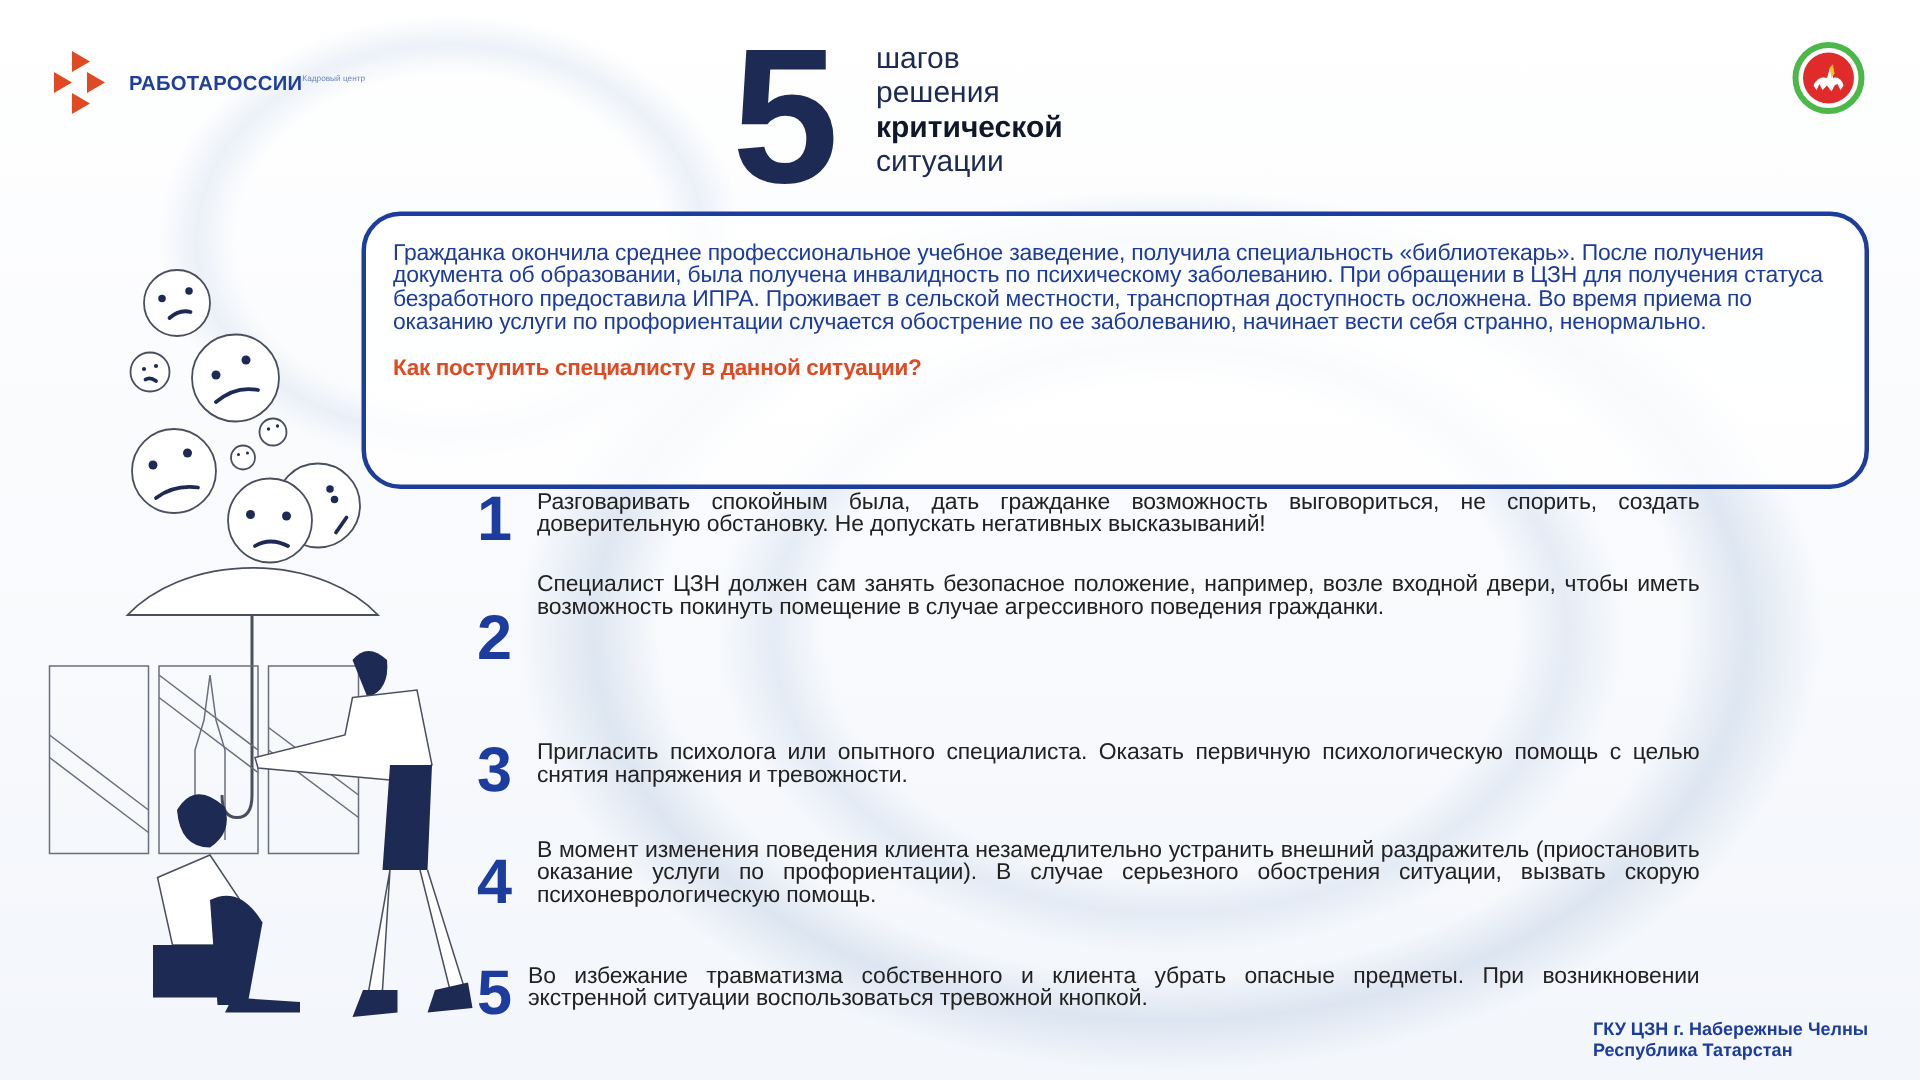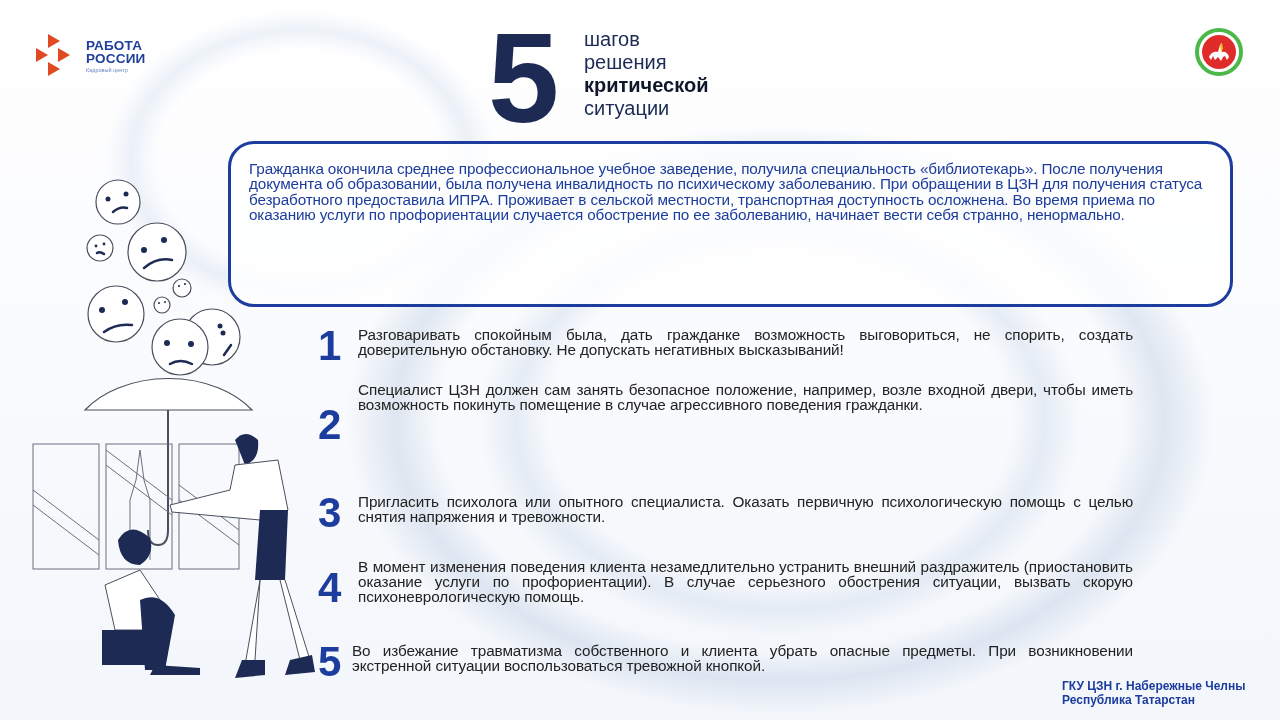--- a/index.html
+++ b/index.html
@@ -20,42 +20,42 @@
     }
 
     
     .logo-left { position: absolute; left: 34px; top: 34px; display: flex; align-items: center; gap: 8px; }
     .logo-mark { position: relative; width: 44px; height: 44px; }
     .tri { position: absolute; width: 0; height: 0; border-top: 7px solid transparent; border-bottom: 7px solid transparent; border-left: 12px solid #e04a22; }
     .tri.t1 { left: 14px; top: 0px; }
     .tri.t2 { left: 2px; top: 14px; }
     .tri.t3 { left: 24px; top: 14px; }
     .tri.t4 { left: 14px; top: 28px; }
-    .logo-text { display: flex; flex-direction: column; line-height: 1; }
+    .logo-text { display: flex; line-height: 1; }
     .logo-title { font-weight: 700; font-size: 13.5px; color: #1f3f9a; letter-spacing: 0.2px; }
     .logo-sub { font-size: 5.5px; color: #6d86c4; margin-top: 2px; }
 
     
     .emblem {
       position: absolute; left: 1195px; top: 28px; width: 48px; height: 48px; border-radius: 50%;
       background: #ffffff; border: 4px solid #4cb848; display: flex; align-items: center; justify-content: center;
     }
     .emblem-inner { width: 34px; height: 34px; border-radius: 50%; background: #e02b2b; display: flex; align-items: center; justify-content: center; }
 
     
     .title-big {
       position: absolute; left: 488px; top: 14px; font-size: 128px; font-weight: 700; color: #1c2a54;
       line-height: 1; letter-spacing: -4px;
     }
     .title-words { position: absolute; left: 584px; top: 28px; font-size: 20px; line-height: 23px; color: #1c2a54; font-weight: 400; }
     .title-words .accent { color: #0f172a; font-weight: 700; }
 
     
     .case-box {
-      position: absolute; left: 228px; top: 141px; width: 1005px; height: 166px;
+      position: absolute; left: 241px; top: 141px; width: 1005px; height: 185px;
       border: 3px solid #1c3c9e; border-radius: 26px; background: rgba(255,255,255,0.78);
       padding: 17px 10px 0 18px;
     }
     .case-text { font-size: 15.3px; line-height: 15.4px; color: #1c3c9e; letter-spacing: -0.15px; }
     .case-question { margin-top: 14px; font-size: 15px; font-weight: 700; color: #e04a22; letter-spacing: -0.2px; }
 
     
     .step { position: absolute; left: 318px; width: 815px; }
     .step-num { position: absolute; left: 0; font-size: 42px; font-weight: 700; color: #1c3c9e; line-height: 1; }
     .step-text { margin-left: 40px; font-size: 15.3px; line-height: 15.2px; color: #222; text-align: justify; letter-spacing: -0.1px; }
@@ -97,20 +97,21 @@
 <div class="title-big">5</div>
 <div class="title-words">
   <div>шагов</div>
   <div>решения</div>
   <div class="accent">критической</div>
   <div>ситуации</div>
 </div>
 
 <div class="case-box">
   <div class="case-text">Гражданка окончила среднее профессиональное учебное заведение, получила специальность «библиотекарь». После получения документа об образовании, была получена инвалидность по психическому заболеванию. При обращении в ЦЗН для получения статуса безработного предоставила ИПРА. Проживает в сельской местности, транспортная доступность осложнена. Во время приема по оказанию услуги по профориентации случается обострение по ее заболеванию, начинает вести себя странно, ненормально.</div>
+  <div class="case-question">Как поступить специалисту в данной ситуации?</div>
 </div>
 
 <div class="step" style="top:325px;">
   <div class="step-num">1</div>
   <div class="step-text" style="padding-top:2px;">
     <p>Разговаривать спокойным была,  дать гражданке возможность выговориться,  не спорить, создать доверительную обстановку. Не допускать негативных высказываний!</p>
   </div>
 </div>
 
 <div class="step" style="top:382px;">

